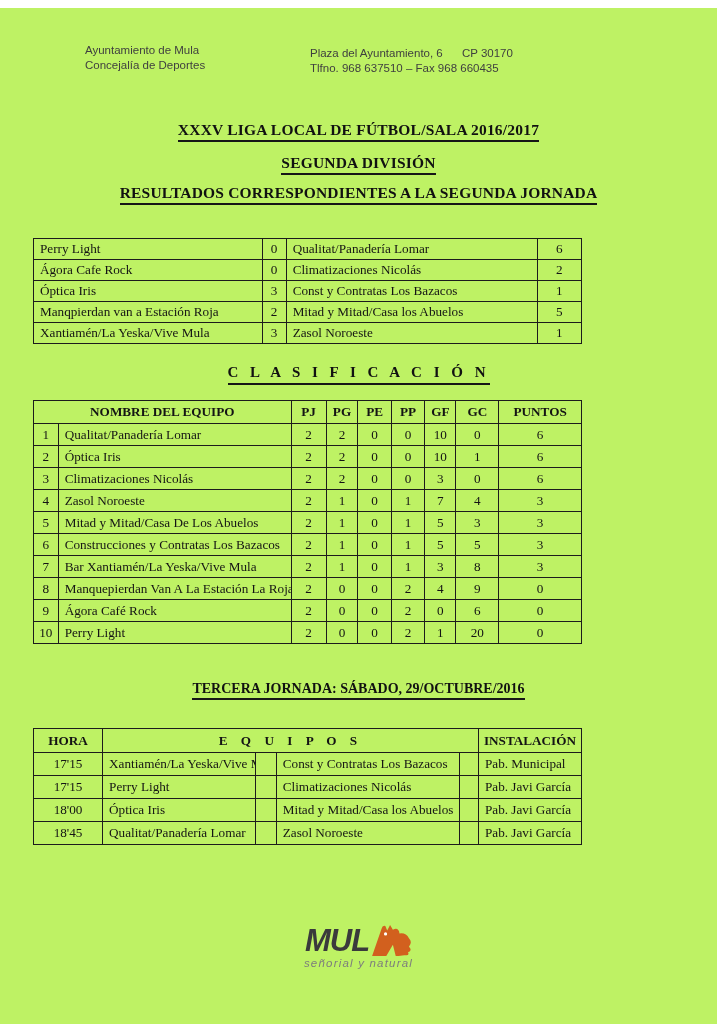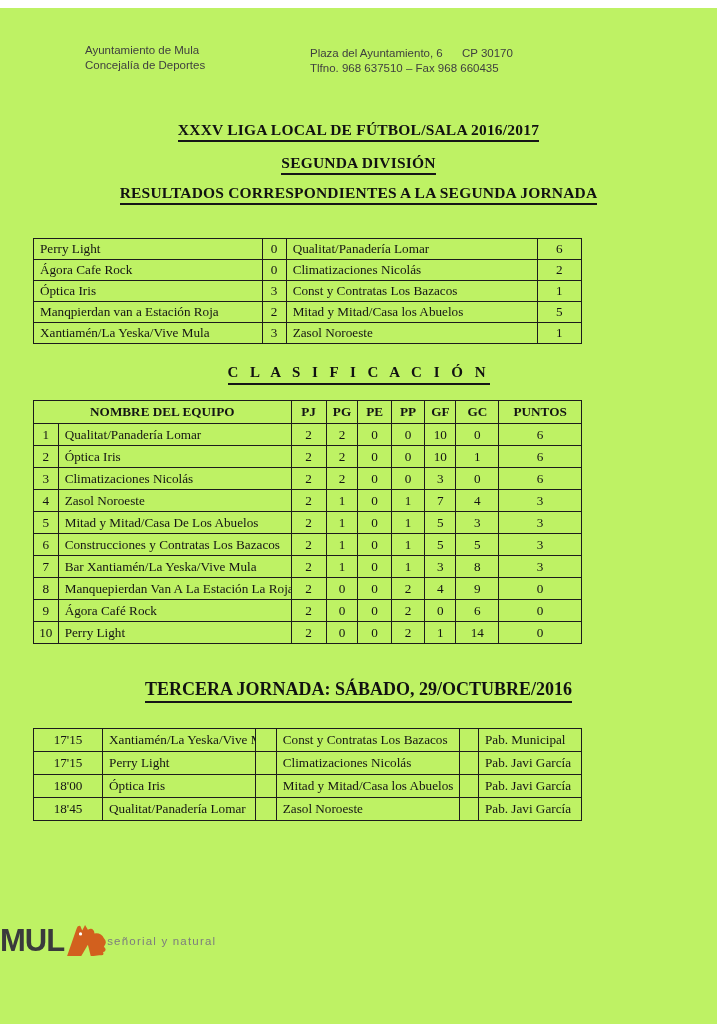--- a/index.html
+++ b/index.html
@@ -30,21 +30,21 @@
   
   .center-line { position: absolute; left: 0; width: 100%; text-align: center; }
   .u {
     display: inline-block;
     border-bottom: 2px solid #161616;
     padding-bottom: 1px;
     font-weight: bold;
   }
   .title { font-size: 15.5px; letter-spacing: 0.2px; }
   .clasif-heading-text { font-size: 15px; letter-spacing: 4px; padding-bottom: 2px; }
-  .tercera-heading-text { font-size: 18px; }
+  .tercera-heading-text { font-size: 14px; }
 
   
   table {
     position: absolute; left: 33px; width: 549px;
     border-collapse: collapse; table-layout: fixed;
     font-size: 13.2px; color: #141414;
   }
   td, th {
     border: 1px solid #1c1c1c;
     padding: 0 4px;
@@ -57,21 +57,21 @@
   .clasif-table tr.head th { height: 23px; font-weight: bold; text-align: center; }
   .sched-table td, .sched-table th { height: 23px; }
   .sched-table tr.head th { font-weight: bold; text-align: center; height: 24px; }
   .c { text-align: center; }
   .l { text-align: left; padding-left: 6px; }
   .equipos-head { letter-spacing: 5px; }
 
   
   .logo {
     position: absolute; left: 0; top: 916px; width: 100%;
-    display: flex; align-items: center;
+    display: flex; flex-direction: column; align-items: center; font-style: italic;
   }
   .logo-row { display: flex; align-items: flex-end; }
   .logo-word {
     font-family: "Liberation Sans", sans-serif;
     font-weight: bold; font-size: 31px; line-height: 30px;
     letter-spacing: -1px; color: #3a3a3c;
   }
   .logo-mule { width: 42px; height: 34px; margin-left: 1px; margin-bottom: -2px; }
   .logo-tagline {
     font-family: "Liberation Sans", sans-serif;
@@ -271,40 +271,45 @@
         <td class="c">0</td>
       </tr>
       <tr>
         <td class="c">10</td>
         <td class="l">Perry Light</td>
         <td class="c">2</td>
         <td class="c">0</td>
         <td class="c">0</td>
         <td class="c">2</td>
         <td class="c">1</td>
-        <td class="c">14</td>
+        <td class="c">20</td>
         <td class="c">0</td>
       </tr>
     </tbody>
   </table>
 
   <div class="center-line" style="top:671px;">
     <span class="u tercera-heading-text">TERCERA JORNADA: SÁBADO, 29/OCTUBRE/2016</span>
   </div>
 
   <table class="sched-table" style="top:720px;">
     <colgroup>
         <col style="width:12.6%">
         <col style="width:27.9%">
         <col style="width:3.8%">
         <col style="width:33.4%">
         <col style="width:3.5%">
         <col style="width:18.8%">
       </colgroup>
     <tbody>
+      <tr class="head">
+        <th>HORA</th>
+        <th colspan="4" class="equipos-head">E Q U I P O S</th>
+        <th>INSTALACIÓN</th>
+      </tr>
       <tr>
         <td class="c">17'15</td>
         <td class="l">Xantiamén/La Yeska/Vive Mula</td>
         <td></td>
         <td class="l">Const y Contratas Los Bazacos</td>
         <td></td>
         <td class="l">Pab. Municipal</td>
       </tr>
       <tr>
         <td class="c">17'15</td>

